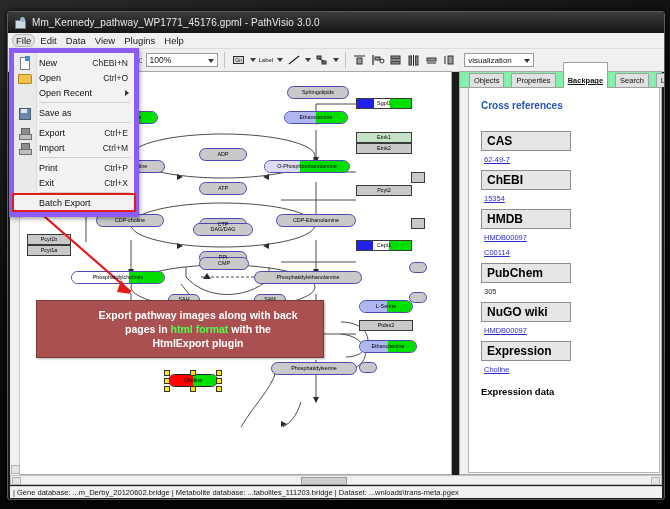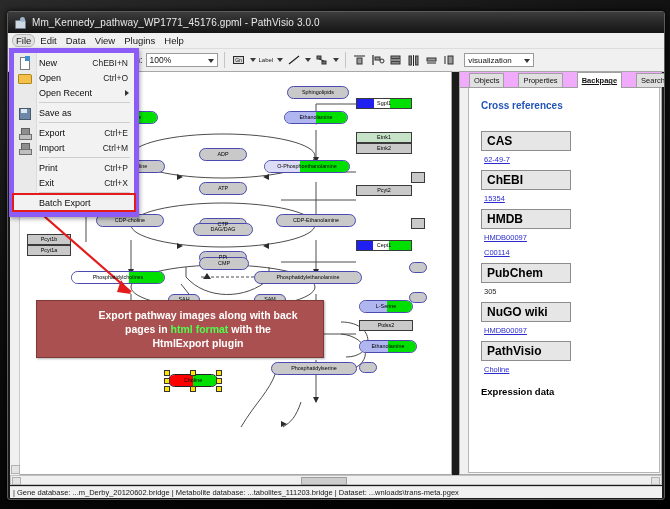--- a/index.html
+++ b/index.html
@@ -105,25 +105,25 @@
   .annot{position:absolute;left:22px;top:287px;width:250px;height:56px;
     background:#ab5050;border:1px solid #7d3838;display:flex;flex-direction:column;
     align-items:center;justify-content:center;z-index:60;
     color:#fff;font-weight:bold;font-size:10.5px;line-height:14px;text-align:center;
     box-shadow:1px 1px 2px rgba(0,0,0,.3);}
   .annot .hl-green{color:#4dff4d;}
 
   
   .sidepanel{position:absolute;left:451px;top:59px;width:203px;height:404px;
     background:#f3f3f3;border:1px solid #a8a8a8;box-sizing:border-box;}
-  .sp-tabs{height:15px;display:flex;align-items:flex-end;padding-left:9px;gap:15px;
-    background:#f0abfc;border-bottom:1px solid #9f9f9f;}
+  .sp-tabs{height:15px;display:flex;align-items:flex-end;padding-left:9px;gap:8px;
+    background:#86efac;border-bottom:1px solid #9f9f9f;}
   .sp-tab{font-size:7.5px;color:#111;padding:1px 4px;border:1px solid #a0a0a0;
     border-bottom:none;background:#e0e0e0;line-height:11px;margin-right:-1px;}
-  .sp-tab.active{background:#fff;font-weight:bold;padding:2px 4px 2px;position:relative;top:1px;text-decoration:underline;}
+  .sp-tab.active{background:#fff;font-weight:bold;padding:12px 4px 2px;position:relative;top:1px;text-decoration:underline;}
   .sp-body{position:absolute;left:8px;top:16px;right:1px;bottom:1px;background:#fff;
     border:1px solid #b5b5b5;border-top:none;overflow:hidden;padding:0 0 0 0;}
   .sp-left{position:absolute;left:0;top:16px;width:8px;bottom:1px;background:#f0f0f0;}
   .sp-inner{padding:12px 10px 0 12px;}
   .xref-title{color:#2453b8;font-weight:bold;font-size:10px;margin-bottom:20px;}
   .xrow{margin-bottom:6px;}
   .xhead{display:inline-block;min-width:90px;background:#e6e6e6;border:1px solid #8d8d8d;
     font-weight:bold;font-size:12px;color:#000;padding:2px 5px;box-sizing:border-box;}
   .xval{font-size:7.5px;margin:4px 0 0 3px;color:#2a2a2a;}
   .xval a{color:#2b2bd0;text-decoration:underline;}
@@ -535,21 +535,21 @@
           <div class="xhead">PubChem</div>
           <div class="xval">305</div>
         </div>
 
         <div class="xrow">
           <div class="xhead">NuGO wiki</div>
           <div class="xval"><a href="#">HMDB00097</a></div>
         </div>
 
         <div class="xrow">
-          <div class="xhead">PathVisio</div>
+          <div class="xhead">Expression</div>
           <div class="xval"><a href="#">Choline</a></div>
         </div>
 
         <div class="exprdata">Expression data</div>
       </div>
     </div>
   </div>
 
   <div class="hscroll">
     <div class="lf"></div>

